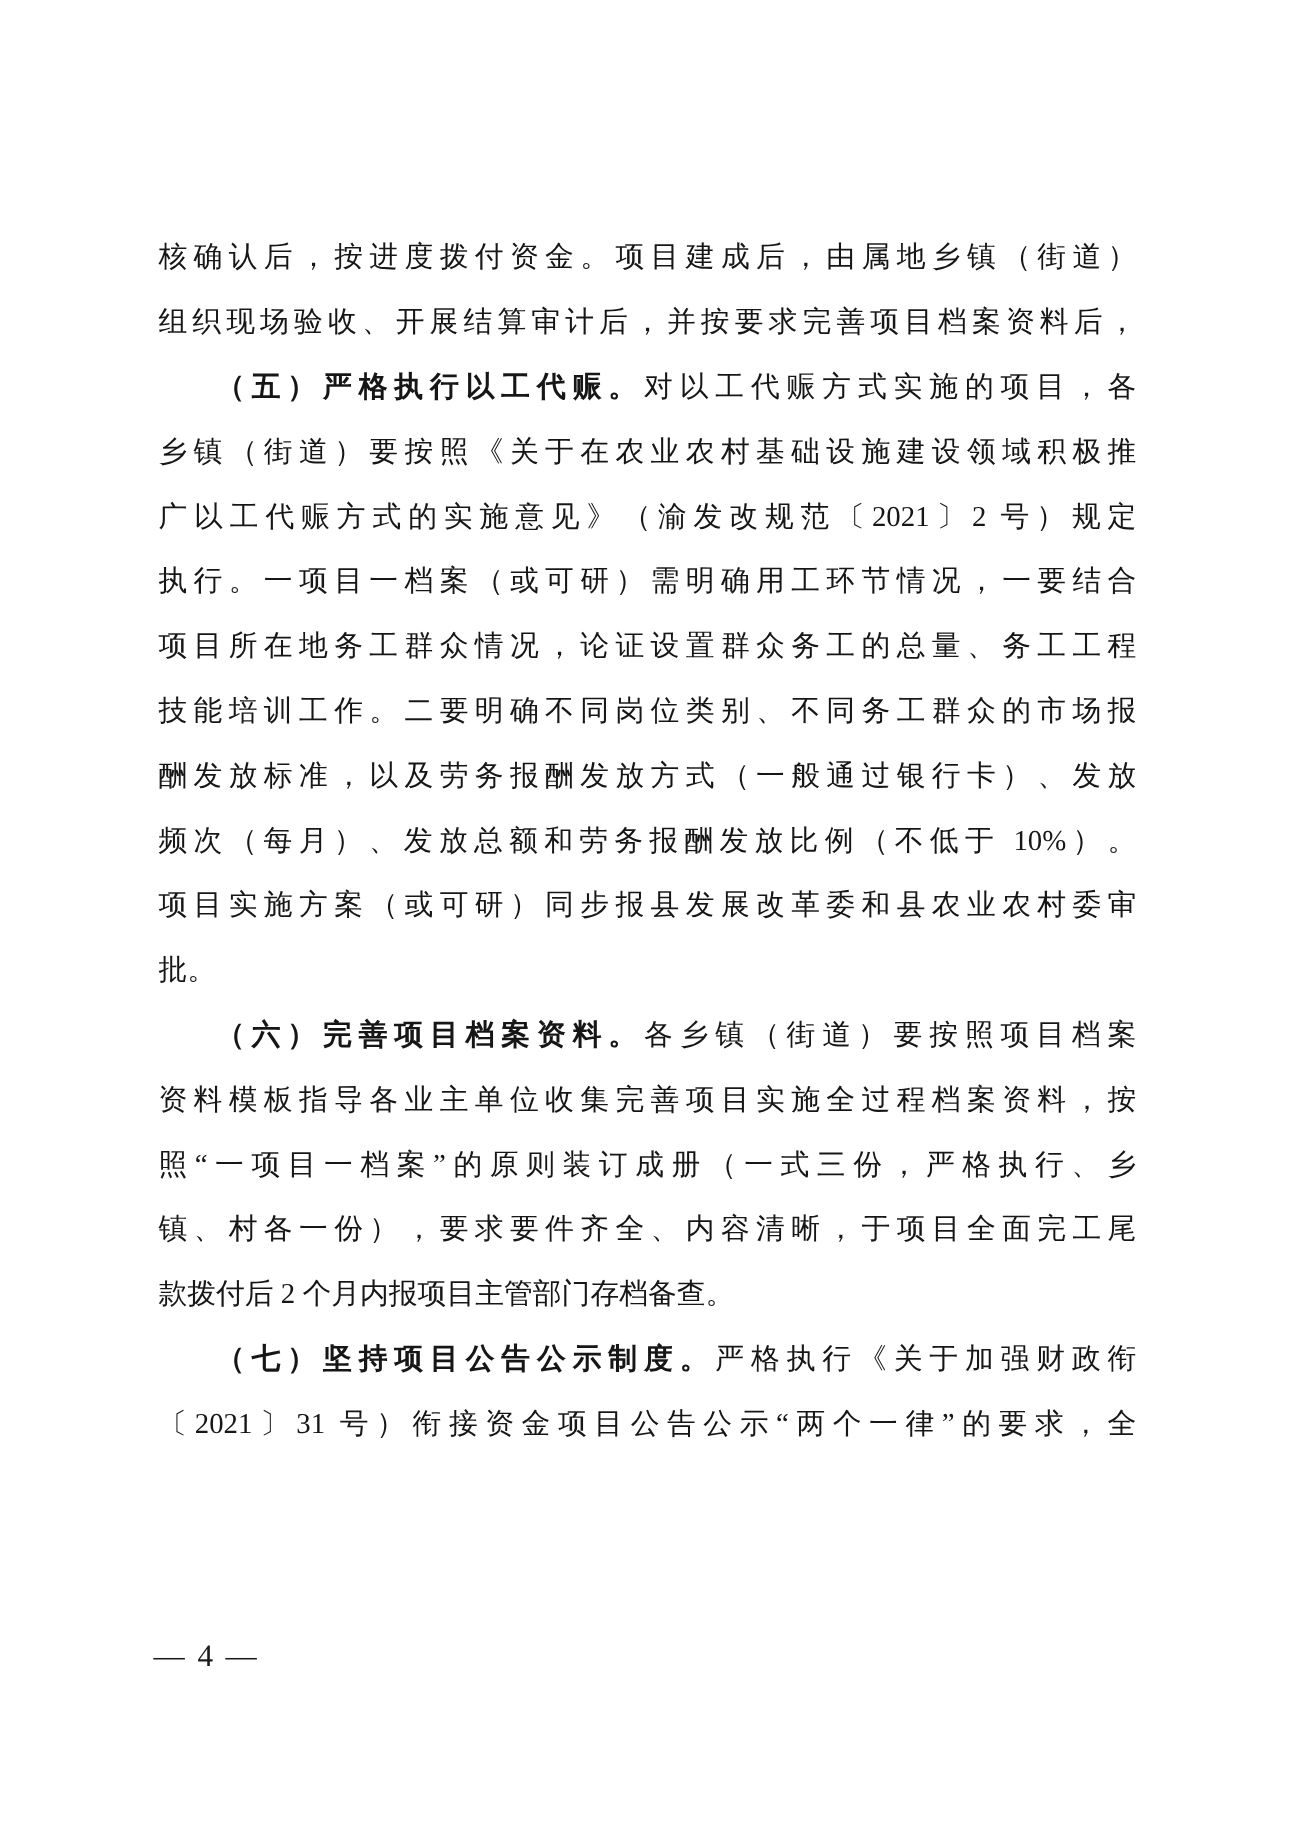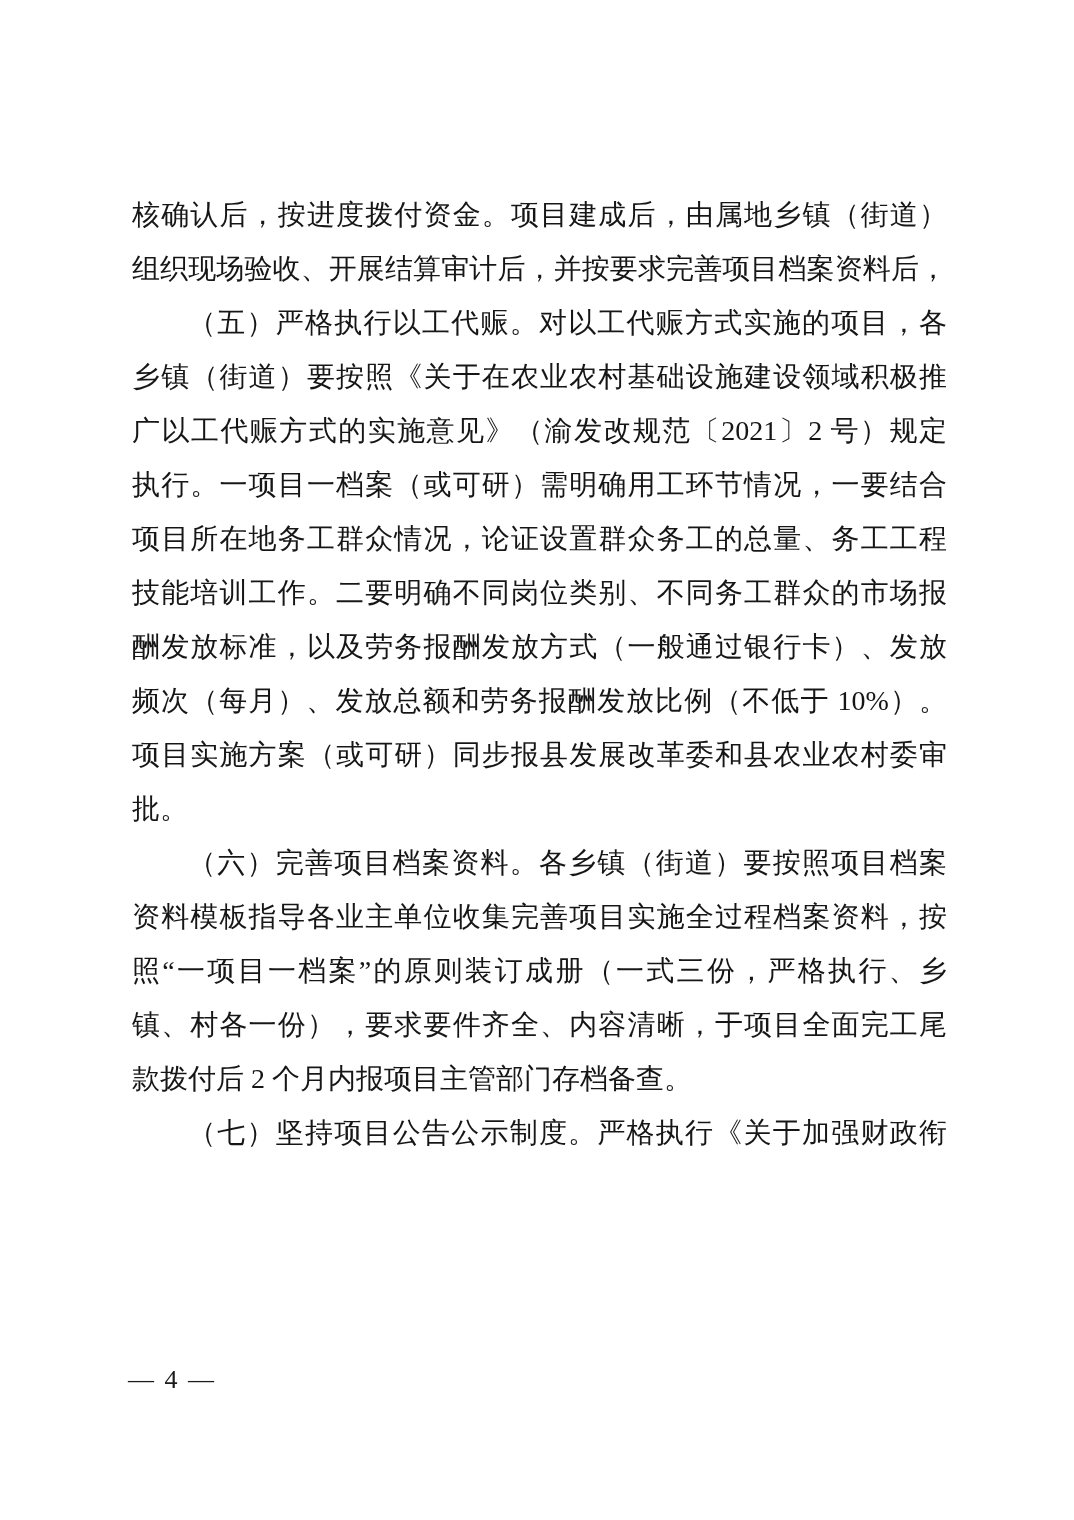--- a/index.html
+++ b/index.html
@@ -16,37 +16,37 @@
     font-family: "Liberation Serif", "DejaVu Serif", serif;
     color: #161616;
   }
   .content {
     position: absolute;
     left: 132px;
     top: 188px;
     width: 815px;
   }
   .line {
-    font-size: 28px;
+    font-size: 24px;
     line-height: 54px;
     height: 54px;
     text-align: left;
     white-space: normal;
     overflow: visible;
   }
   .line.fill {
     text-align: justify;
     text-align-last: justify;
     text-justify: inter-character;
   }
   .line.indent {
     text-indent: 2em;
   }
   .bold {
-    font-weight: 400;
+    font-weight: 700;
   }
   .footer {
     position: absolute;
     left: 128px;
     top: 1366px;
     font-size: 26px;
     line-height: 28px;
     letter-spacing: 2px;
     color: #1a1a1a;
   }
@@ -67,15 +67,16 @@
       <div class="line fill"><span class="reg">酬发放标准，以及劳务报酬发放方式（一般通过银行卡）、发放</span></div>
       <div class="line fill"><span class="reg">频次（每月）、发放总额和劳务报酬发放比例（不低于 10%）。</span></div>
       <div class="line fill"><span class="reg">项目实施方案（或可研）同步报县发展改革委和县农业农村委审</span></div>
       <div class="line"><span class="reg">批。</span></div>
       <div class="line fill indent"><span class="bold">（六）完善项目档案资料。</span><span class="reg">各乡镇（街道）要按照项目档案</span></div>
       <div class="line fill"><span class="reg">资料模板指导各业主单位收集完善项目实施全过程档案资料，按</span></div>
       <div class="line fill"><span class="reg">照“一项目一档案”的原则装订成册（一式三份，严格执行、乡</span></div>
       <div class="line fill"><span class="reg">镇、村各一份），要求要件齐全、内容清晰，于项目全面完工尾</span></div>
       <div class="line"><span class="reg">款拨付后 2 个月内报项目主管部门存档备查。</span></div>
       <div class="line fill indent"><span class="bold">（七）坚持项目公告公示制度。</span><span class="reg">严格执行《关于加强财政衔</span></div>
+      <div class="line fill"><span class="reg">〔2021〕31 号）衔接资金项目公告公示“两个一律”的要求，全</span></div>
     </div>
   <div class="footer">— 4 —</div>
 </div>
 
 </body></html>

